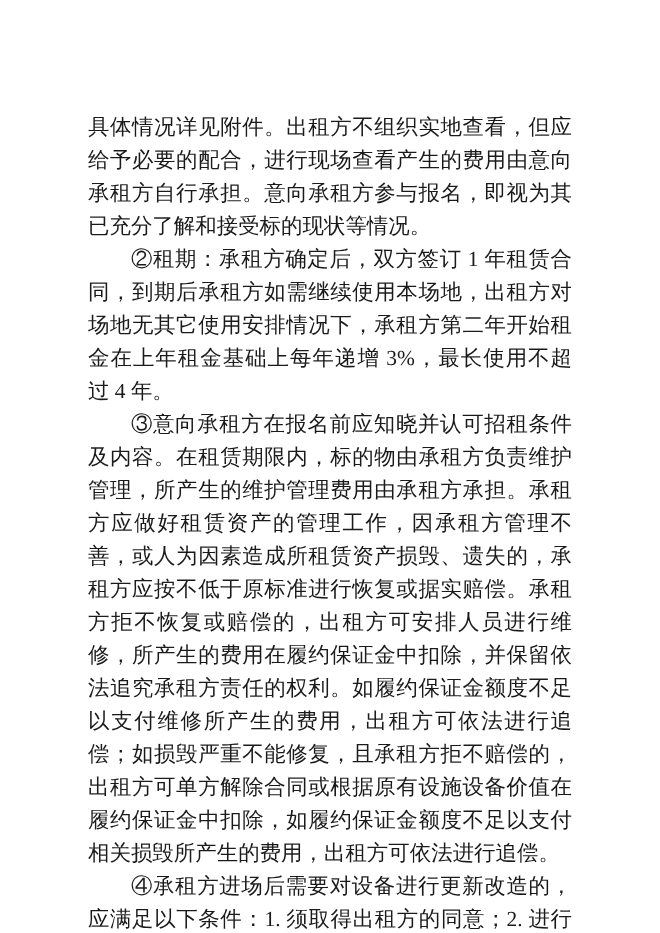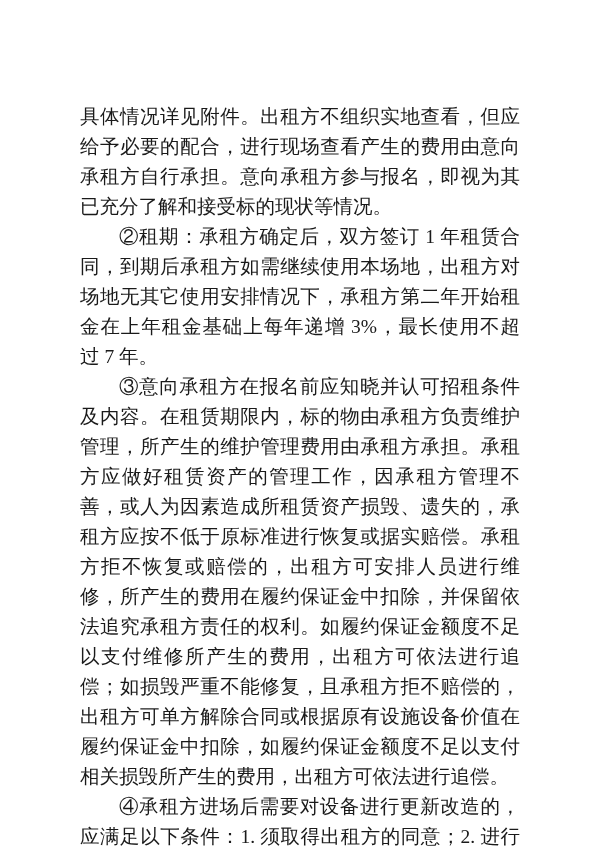--- a/index.html
+++ b/index.html
@@ -33,18 +33,18 @@
   .doc p.indent {
     text-indent: 2em;
   }
 </style>
 </head>
 <body>
 
 <div class="page">
   <div class="doc">
     <p>具体情况详见附件。出租方不组织实地查看，但应给予必要的配合，进行现场查看产生的费用由意向承租方自行承担。意向承租方参与报名，即视为其已充分了解和接受标的现状等情况。</p>
-    <p class="indent">②租期：承租方确定后，双方签订 1 年租赁合同，到期后承租方如需继续使用本场地，出租方对场地无其它使用安排情况下，承租方第二年开始租金在上年租金基础上每年递增 3%，最长使用不超过 7 年。</p>
+    <p class="indent">②租期：承租方确定后，双方签订 1 年租赁合同，到期后承租方如需继续使用本场地，出租方对场地无其它使用安排情况下，承租方第二年开始租金在上年租金基础上每年递增 3%，最长使用不超过 4 年。</p>
     <p class="indent">③意向承租方在报名前应知晓并认可招租条件及内容。在租赁期限内，标的物由承租方负责维护管理，所产生的维护管理费用由承租方承担。承租方应做好租赁资产的管理工作，因承租方管理不善，或人为因素造成所租赁资产损毁、遗失的，承租方应按不低于原标准进行恢复或据实赔偿。承租方拒不恢复或赔偿的，出租方可安排人员进行维修，所产生的费用在履约保证金中扣除，并保留依法追究承租方责任的权利。如履约保证金额度不足以支付维修所产生的费用，出租方可依法进行追偿；如损毁严重不能修复，且承租方拒不赔偿的，出租方可单方解除合同或根据原有设施设备价值在履约保证金中扣除，如履约保证金额度不足以支付相关损毁所产生的费用，出租方可依法进行追偿。</p>
     <p class="indent">④承租方进场后需要对设备进行更新改造的，应满足以下条件：1. 须取得出租方的同意；2. 进行更新改造时，不能降低或灭失出租方原有价值；3. 改造费用由承租方自行承担。</p>
 
   </div>
 </div>
 
 </body></html>

